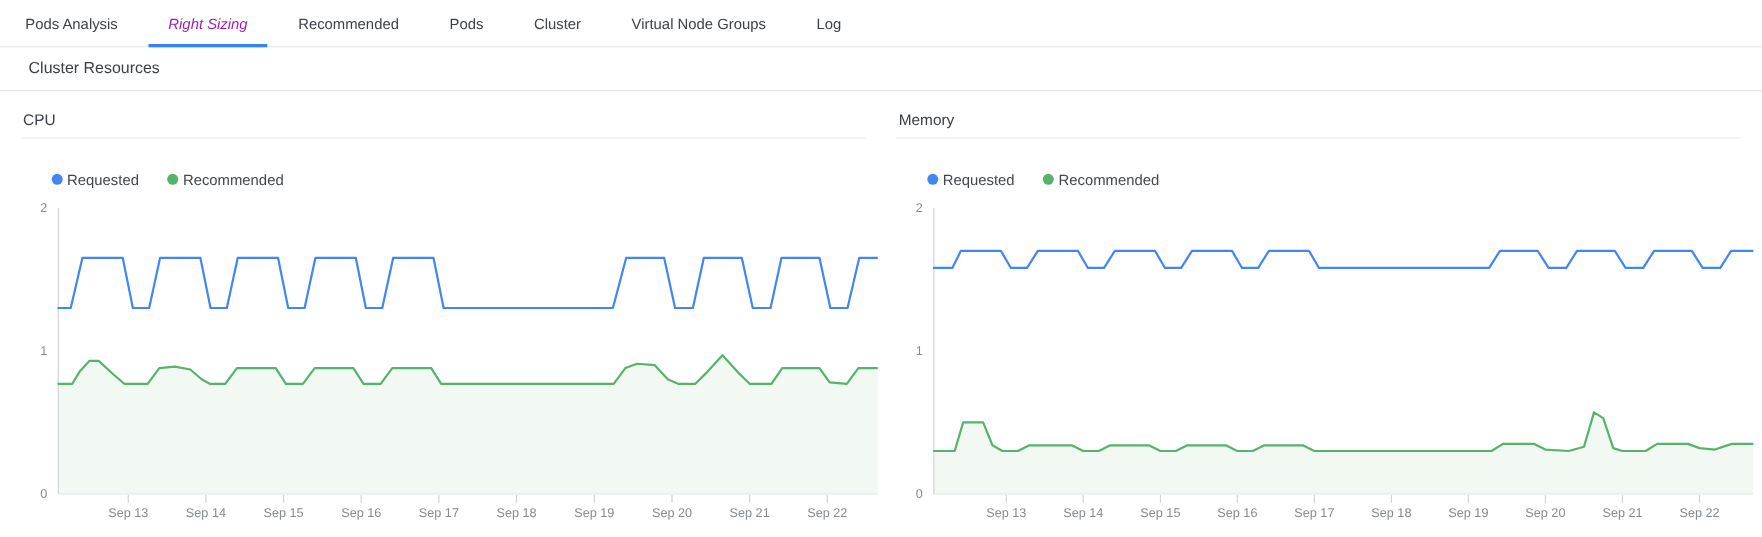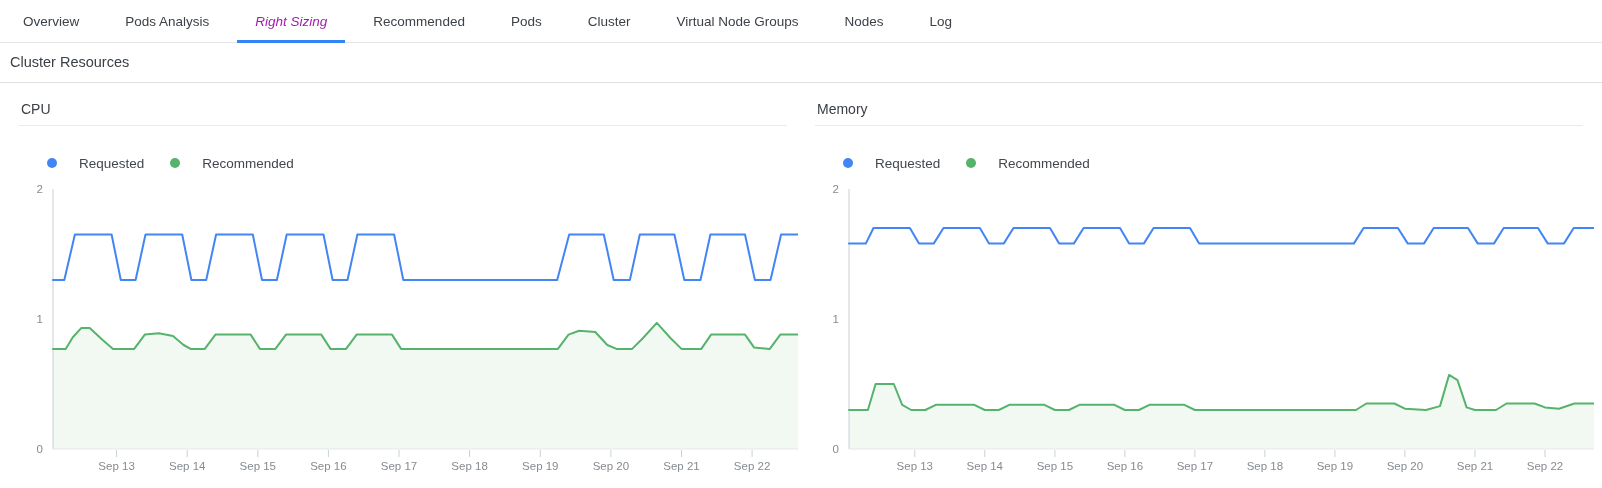--- a/index.html
+++ b/index.html
@@ -8,58 +8,52 @@
     width:1602px; height:488px; overflow:hidden;
     background:#ffffff; color:#3c4248;
     font-family:"Liberation Sans", sans-serif;
   }
   
   .tabs { display:flex; align-items:stretch; height:43px; border-bottom:1px solid #e4e6e9; }
   .tab { display:flex; align-items:center; padding:0 23px; font-size:13.5px; color:#3c4248; cursor:pointer; position:relative; white-space:nowrap; }
   .tab.active { color:#a21caf;font-style:italic; }
   .tab.active::after { content:""; position:absolute; left:5px; right:5px; bottom:-1px; height:3px; background:#3584f7; }
   
-  .section-header { padding:11px 0 12px 10px; font-size:14.5px; color:#3b4046; border-bottom:1px solid #dee1e4; }
+  .section-header { padding:11px 0 12px 26px; font-size:14.5px; color:#3b4046; border-bottom:1px solid #dee1e4; }
   
   .cards { display:flex; gap:28px; padding:0 19px; margin-top:14px; }
   .card { flex:1; min-width:0; }
   .card-title { margin:0; padding:4px 2px 8px; font-size:14px; font-weight:400; color:#3b4046; border-bottom:1px solid #e9ebee; }
   .legend { display:flex; align-items:center; gap:26px; margin:28px 0 0 28px; height:18px; font-size:13.5px; color:#42474d; }
-  .legend-item { display:flex; align-items:center; gap:22px; cursor:pointer;text-align:center; }
+  .legend-item { display:flex; align-items:center; gap:4px; cursor:pointer;text-align:center; }
   .dot { width:10px; height:10px; border-radius:50%; background:#999; flex:0 0 auto; }
   svg.chart { display:block; margin-top:2px; }
   .axis-text { font-size:11.5px; fill:#868b90; font-family:"Liberation Sans", sans-serif; }
 </style>
 </head>
 <body>
 
 <nav class="tabs">
-  <div class="tab">
-      <span>Overview</span>
-    </div>
   <div class="tab">
       <span>Pods Analysis</span>
     </div>
   <div class="tab active">
       <span>Right Sizing</span>
     </div>
   <div class="tab">
       <span>Recommended</span>
     </div>
   <div class="tab">
       <span>Pods</span>
     </div>
   <div class="tab">
       <span>Cluster</span>
     </div>
   <div class="tab">
       <span>Virtual Node Groups</span>
-    </div>
-  <div class="tab">
-      <span>Nodes</span>
     </div>
   <div class="tab">
       <span>Log</span>
     </div>
 </nav>
 
 <div class="section-header">Cluster Resources</div>
 
 <div class="cards">
 

